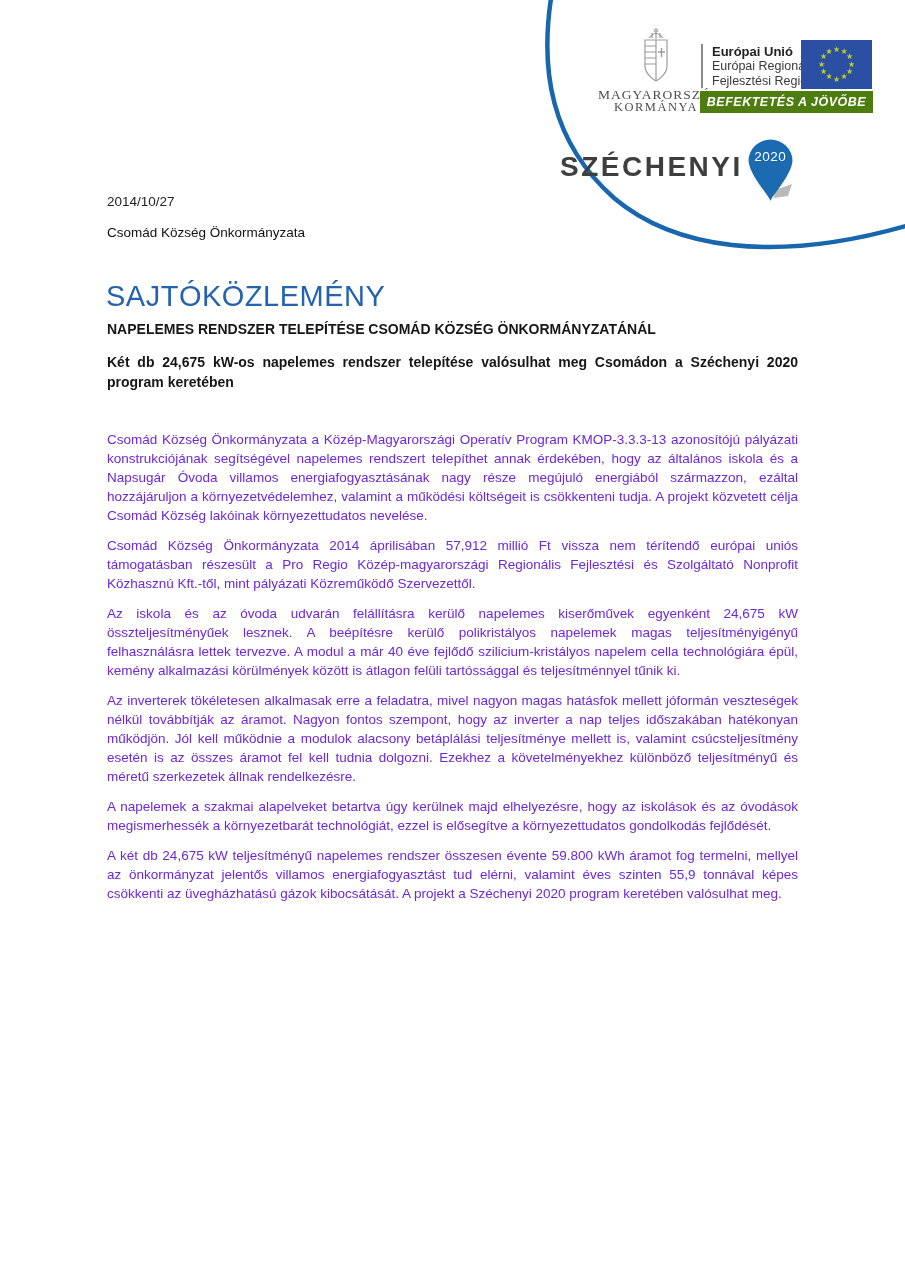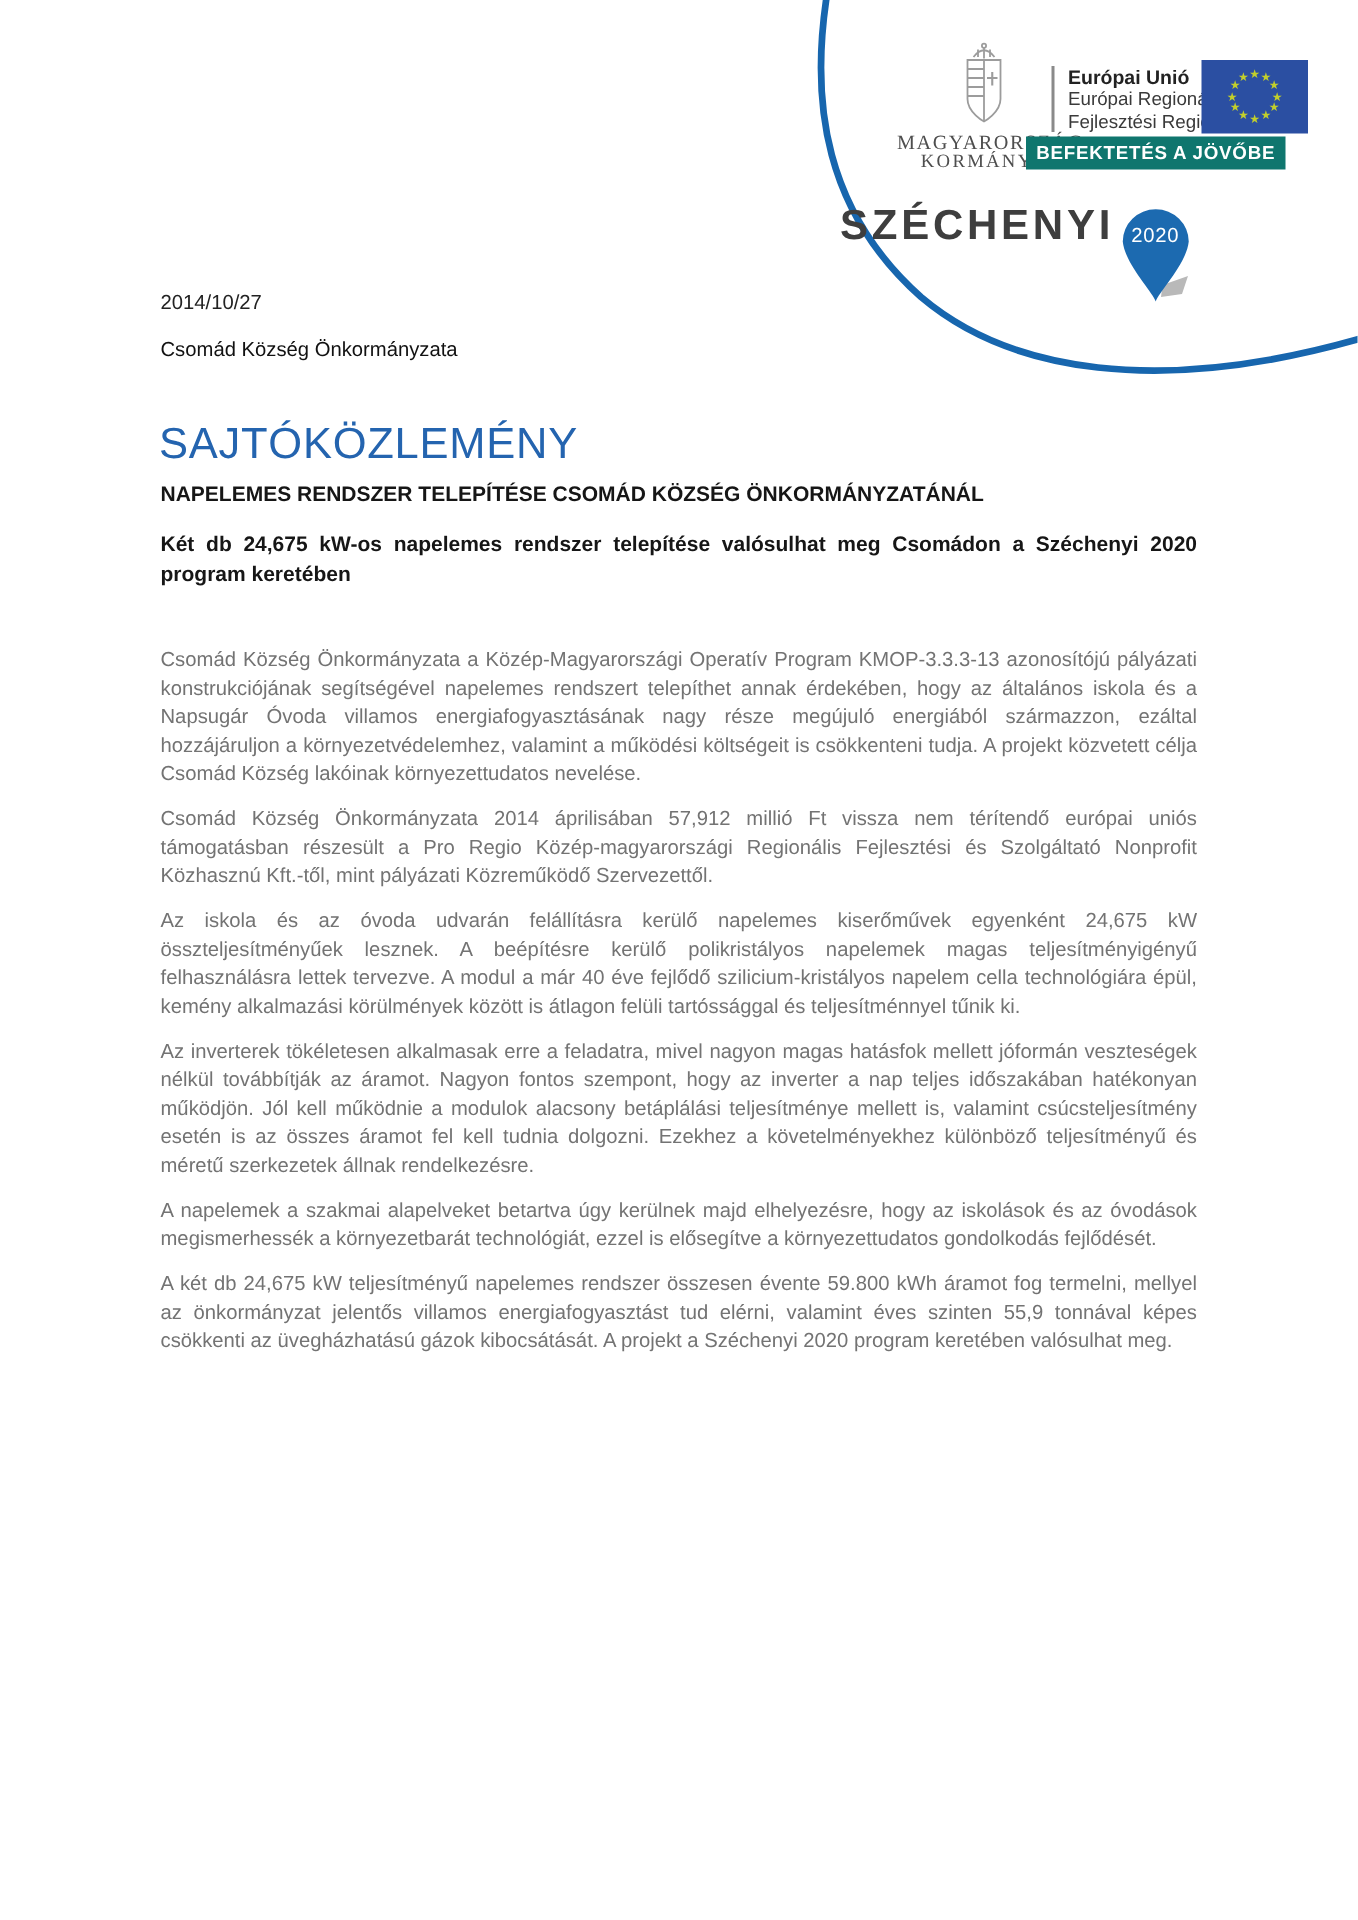--- a/index.html
+++ b/index.html
@@ -14,40 +14,40 @@
   .gov-crest { display:block; margin:0 auto 2px auto; }
   .gov-line1 { font-family:"Liberation Serif", serif; font-size:13.5px; letter-spacing:1px; color:#4e4e4e; line-height:13px; }
   .gov-line2 { font-family:"Liberation Serif", serif; font-size:12.5px; letter-spacing:1.5px; color:#4e4e4e; line-height:13px;text-align:center; }
 
   
   .eu-text { position:absolute; left:712px; top:44px; border-left:2px solid #8a8a8a; padding-left:9px; margin-left:-11px; }
   .eu-l1 { font-size:13px; font-weight:bold; color:#222; line-height:15px; }
   .eu-l2, .eu-l3 { font-size:12.5px; color:#3a3a3a; line-height:14.5px; }
   .eu-flag { position:absolute; left:801px; top:40px; width:71px; height:49px; background:#2b4fa2; }
   .eu-flag .star { position:absolute; color:#c2cf2b; font-size:8px; line-height:8px; width:8px; height:8px; text-align:center; }
-  .eu-banner { position:absolute; left:684px; top:91px; width:173px; height:22px; background:#0f766e;
+  .eu-banner { position:absolute; left:700px; top:91px; width:173px; height:22px; background:#4d7c0f;
                color:#fff; font-size:12.5px; font-weight:bold; letter-spacing:0.5px;
-               display:flex; align-items:center; justify-content:center; }
+               display:flex; align-items:center; justify-content:center;font-style:italic; }
 
   
-  .szechenyi { position:absolute; left:560px; top:136px; width:305px; height:66px; display:flex; align-items:flex-start; }
+  .szechenyi { position:absolute; left:560px; top:136px; width:305px; height:66px; display:flex; align-items:center; }
   .szechenyi-name { font-size:28px; font-weight:bold; letter-spacing:2.5px; color:#3e3e3e; margin-right:4px; transform:translateY(-2px); }
   .pin-wrap { position:relative; width:47px; height:66px; }
   .pin-year { position:absolute; left:0; top:13px; width:47px; text-align:center;
               font-size:13.5px; color:#ffffff; letter-spacing:0.5px; font-weight:normal; }
 
   
   .doc-date { position:absolute; left:107px; top:194px; font-size:13.5px; color:#222; }
   .doc-org  { position:absolute; left:107px; top:225px; font-size:13.5px; font-weight:normal; color:#111; }
   .doc-title { position:absolute; left:106px; top:280px; font-size:29px; font-weight:normal; color:#2464af; letter-spacing:0.5px; }
   .doc-subtitle { position:absolute; left:107px; top:321px; width:695px; font-size:14px; font-weight:bold; color:#161616; }
   .doc-lead { position:absolute; left:107px; top:352px; width:691px; font-size:14px; font-weight:bold;
               color:#161616; line-height:20px; text-align:justify; }
   .doc-body { position:absolute; left:107px; top:430px; width:691px; }
-  .doc-body p { font-size:13.5px; line-height:19px; text-align:justify; color:#737373; margin-bottom:11px; }
+  .doc-body p { font-size:13.5px; line-height:19px; text-align:justify; color:#6d28d9; margin-bottom:11px; }
 </style>
 </head>
 <body>
 
 <svg class="arc-svg" viewBox="0 0 905 320">
   <path d="M 552 -8 C 539 70, 551 142, 614 198 C 673 248, 772 264, 906 226" fill="none" stroke="#1766ae" stroke-width="4.5" stroke-linecap="round"></path>
 </svg>
 
 <div class="gov-block">
   <svg class="gov-crest" width="52" height="58" viewBox="0 0 52 58">

